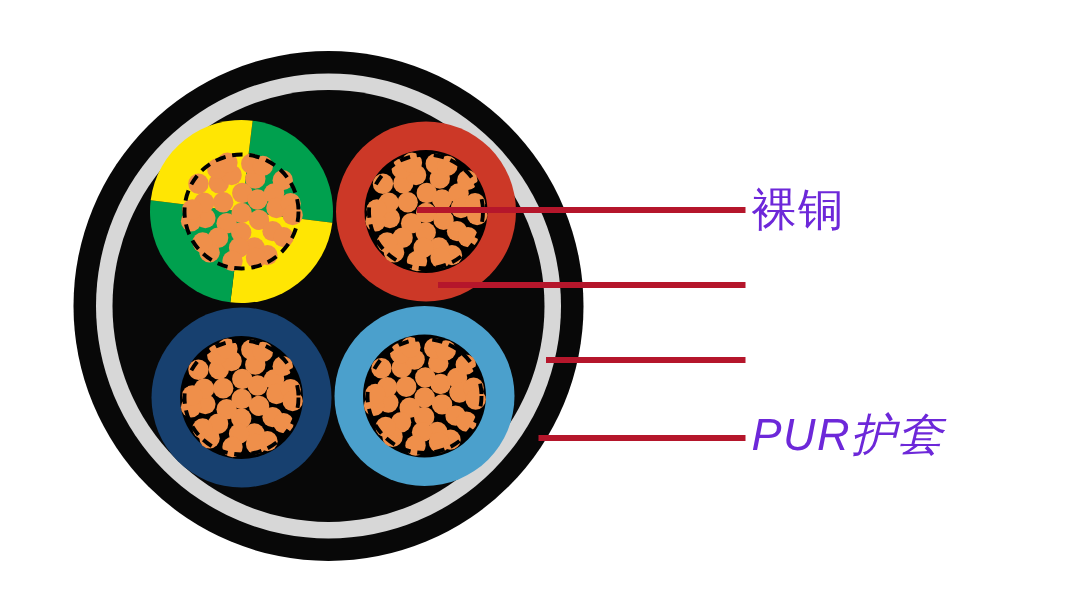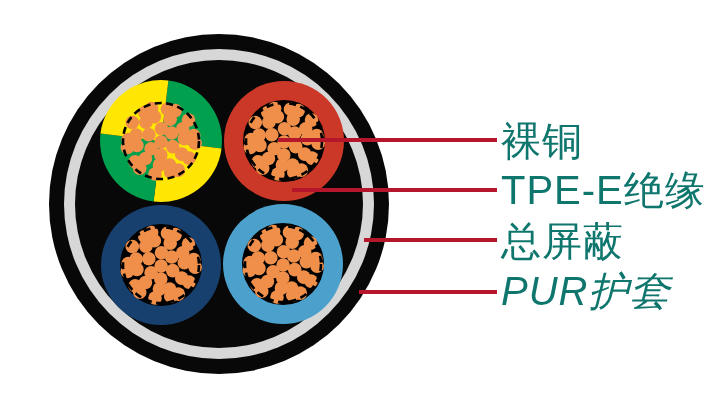--- a/index.html
+++ b/index.html
@@ -9,23 +9,23 @@
     background:#ffffff;
     overflow:hidden;
     font-family:"Liberation Sans","DejaVu Sans",sans-serif;
   }
   #cable-svg{position:absolute;left:0;top:0;}
   .callout-label{
     position:absolute;
     left:501px;
     height:36px;
     line-height:36px;
-    font-size:40px;
+    font-size:30px;
     letter-spacing:1px;
-    color:#0f766e;
+    color:#6d28d9;
     white-space:nowrap;
   }
 </style>
 </head>
 <body>
 
 <div id="stage">
   <svg id="cable-svg" width="721" height="406" viewBox="0 0 721 406">
       <circle cx="219" cy="204" r="170" fill="#080808"></circle>
       <circle cx="219" cy="204" r="155" fill="#d7d7d7"></circle>
@@ -180,16 +180,14 @@
       <circle cx="249.4" cy="270.5" r="6.8" fill="#ef8f4a"></circle>
       <circle cx="250.2" cy="262.6" r="6.8" fill="#ef8f4a"></circle>
       <circle cx="283" cy="264" r="38" fill="none" stroke="#000000" stroke-width="2.6" stroke-dasharray="7 4.5"></circle>
       <line x1="278" y1="140" x2="497" y2="140" stroke="#b5162b" stroke-width="4"></line>
       <line x1="292" y1="190" x2="497" y2="190" stroke="#b5162b" stroke-width="4"></line>
       <line x1="364" y1="240" x2="497" y2="240" stroke="#b5162b" stroke-width="4"></line>
       <line x1="359" y1="292" x2="497" y2="292" stroke="#b5162b" stroke-width="4"></line>
     </svg>
 
   <div class="callout-label" style="top:123px;">裸铜</div>
-  <div class="callout-label" style="top:172px;">TPE-E绝缘</div>
-  <div class="callout-label" style="top:223px;">总屏蔽</div>
   <div class="callout-label" style="top:273px;font-style:italic;">PUR护套</div>
 </div>
 
 </body></html>

